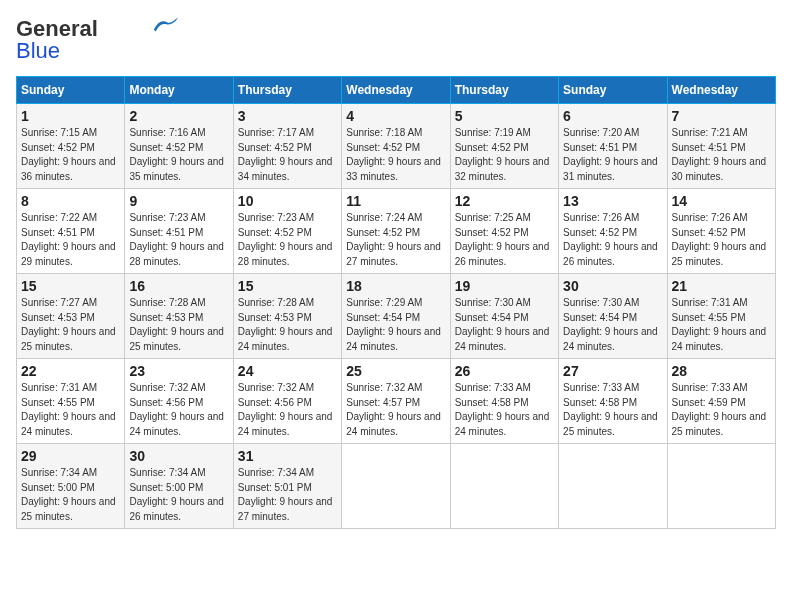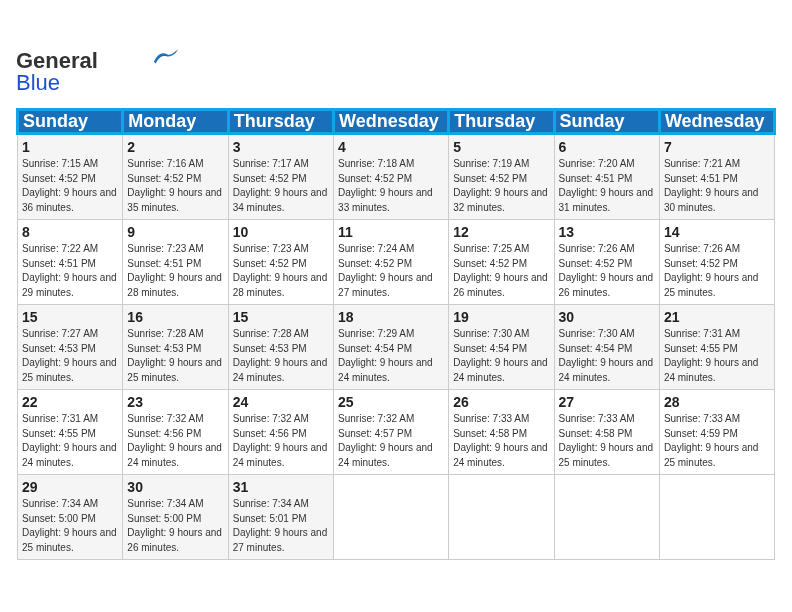--- a/index.html
+++ b/index.html
@@ -8,21 +8,20 @@
       background: #fff;
       width: 792px;
       min-height: 612px;
       padding: 16px;
     }
     .header {
       display: flex;
       justify-content: space-between;
       align-items: flex-start;
       margin-bottom: 12px;
-      margin-top: 32px;
     }
     .logo {
       display: flex;
       flex-direction: column;
       align-items: flex-start;
     }
     .logo-bird {
       width: 28px;
       height: 18px;
       margin-left: 52px;
@@ -42,25 +41,25 @@
       color: #444;
     }
     table {
       width: 100%;
       border-collapse: collapse;
       font-size: 11px;
     }
     thead tr th {
       background: #1a6fba;
       color: #fff;
-      padding: 0 4px;
+      padding: 6px 4px;
       text-align: left;
-      font-size: 18px;
+      font-size: 12px;
       font-weight: bold;
-      border: 3px solid #0ea5e9;
+      border: 1px solid #0ea5e9;
     }
     tbody tr td {
       border: 1px solid #ccc;
       padding: 4px 4px;
       vertical-align: top;
       background: #fff;
       min-width: 100px;
     }
     tbody tr:nth-child(odd) td {
       background: #f5f5f5;

